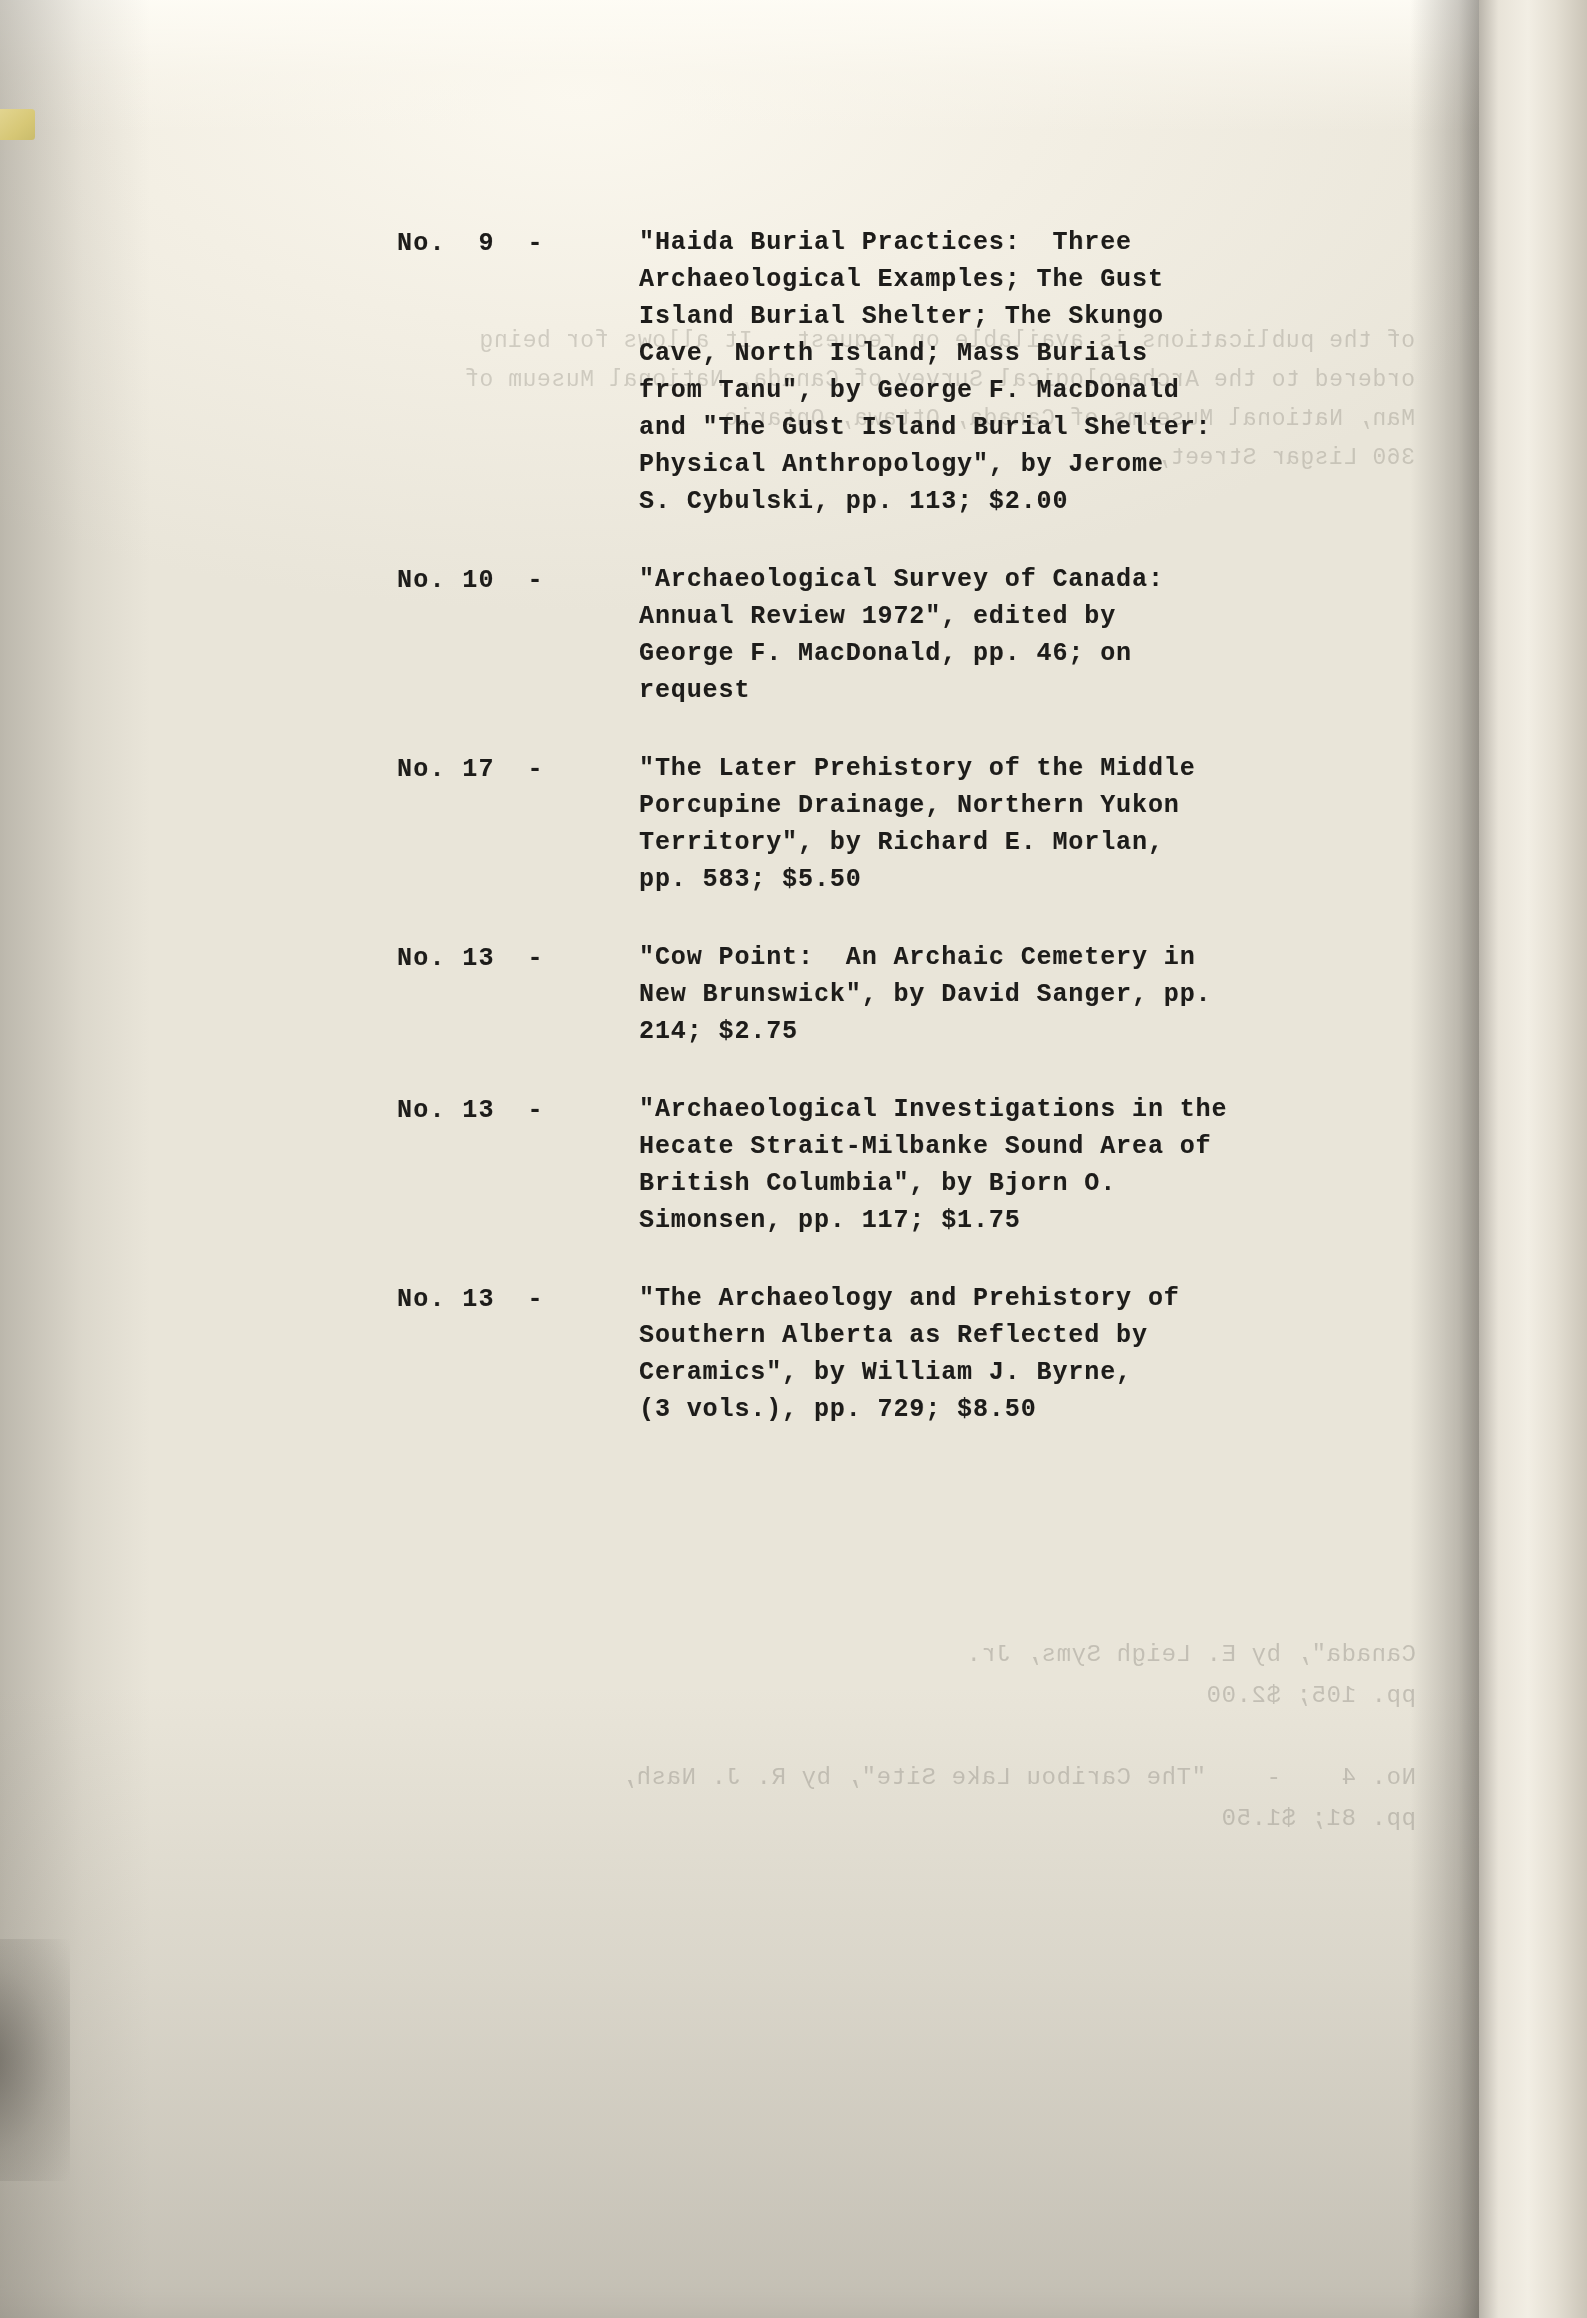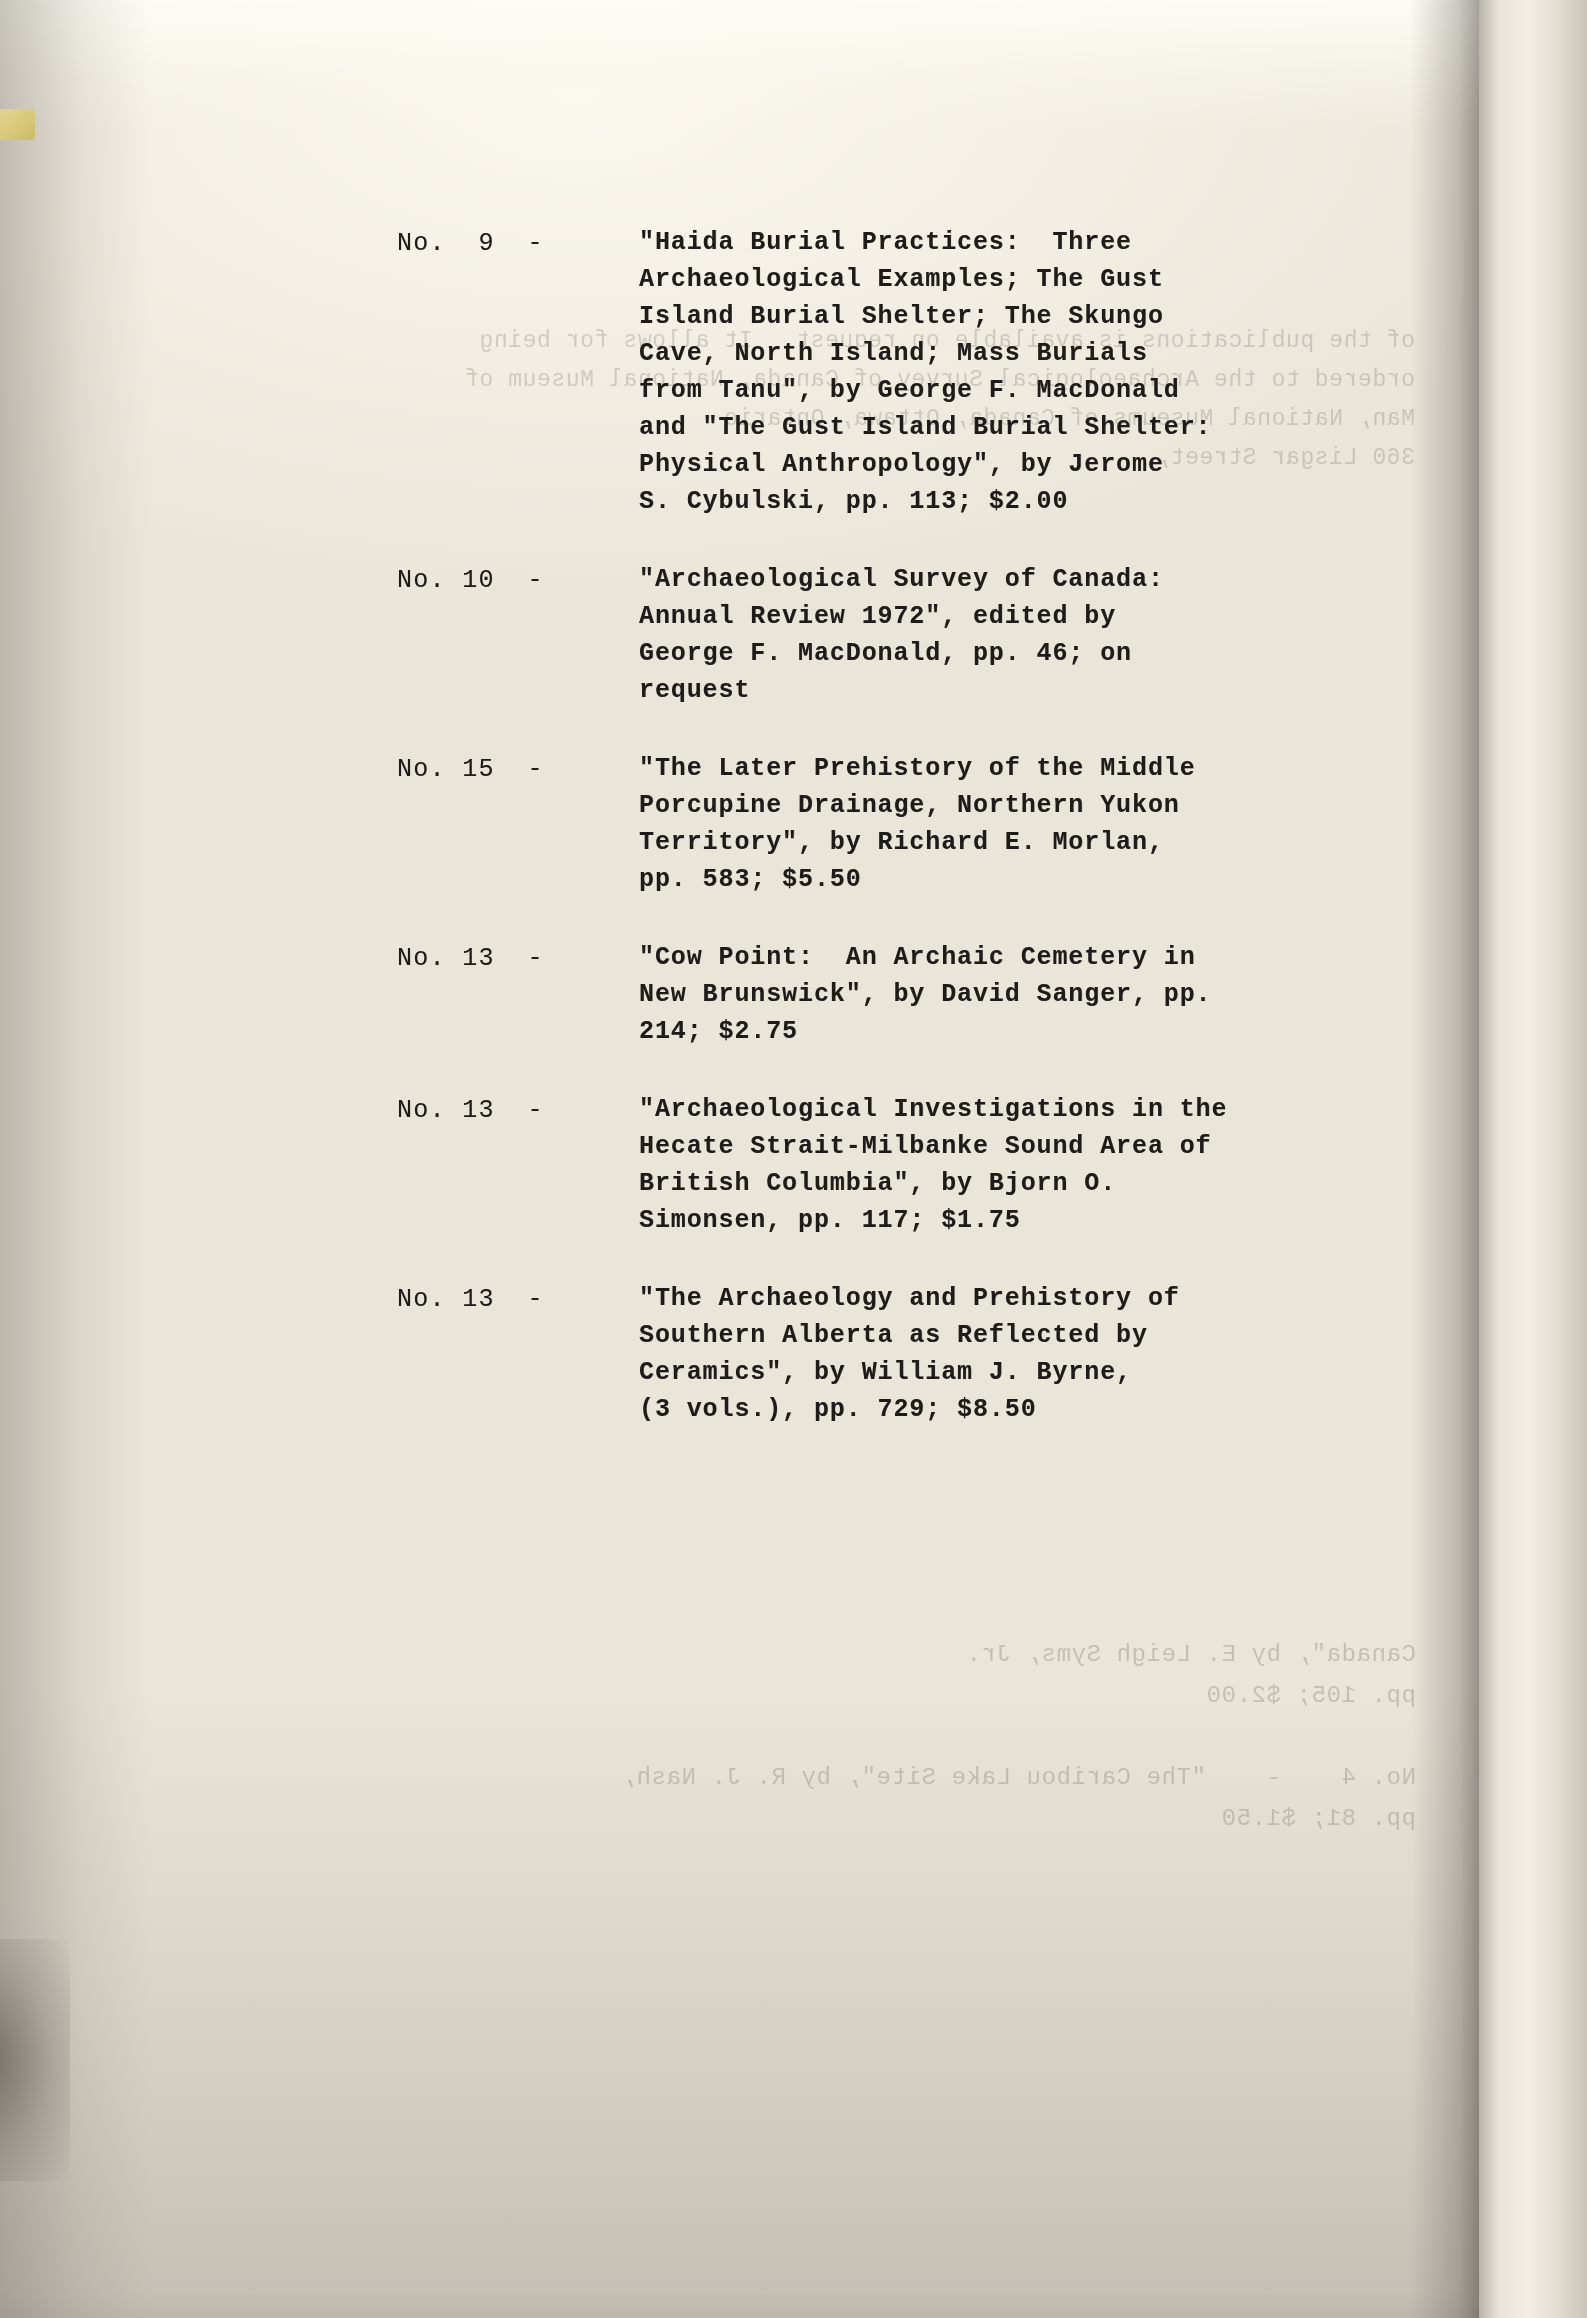--- a/index.html
+++ b/index.html
@@ -135,21 +135,21 @@
     margin-bottom: 41px;
   }
   .entry-label {
     flex: 0 0 242px;
     padding-top: 1.2px;
     color: #1d1c1a;
     font-size: 25px;
     line-height: 37px;
     letter-spacing: 1.3px;
     white-space: pre;
-    font-weight: 400;
+    font-weight: 700;
   }
   .entry-body {
     flex: 1 1 auto;
     color: #1d1c1a;
     font-size: 25px;
     line-height: 37px;
     letter-spacing: 0.9px;
     white-space: pre-wrap;
     font-weight: 600;
   }
@@ -193,21 +193,21 @@
 
       <div class="entry">
         <div class="entry-label">No. 10  -</div>
         <div class="entry-body">"Archaeological Survey of Canada:
 Annual Review 1972", edited by
 George F. MacDonald, pp. 46; on
 request</div>
       </div>
 
       <div class="entry">
-        <div class="entry-label">No. 15  -</div>
+        <div class="entry-label">No. 17  -</div>
         <div class="entry-body">"The Later Prehistory of the Middle
 Porcupine Drainage, Northern Yukon
 Territory", by Richard E. Morlan,
 pp. 583; $5.50</div>
       </div>
 
       <div class="entry">
         <div class="entry-label">No. 13  -</div>
         <div class="entry-body">"Cow Point:  An Archaic Cemetery in
 New Brunswick", by David Sanger, pp.

